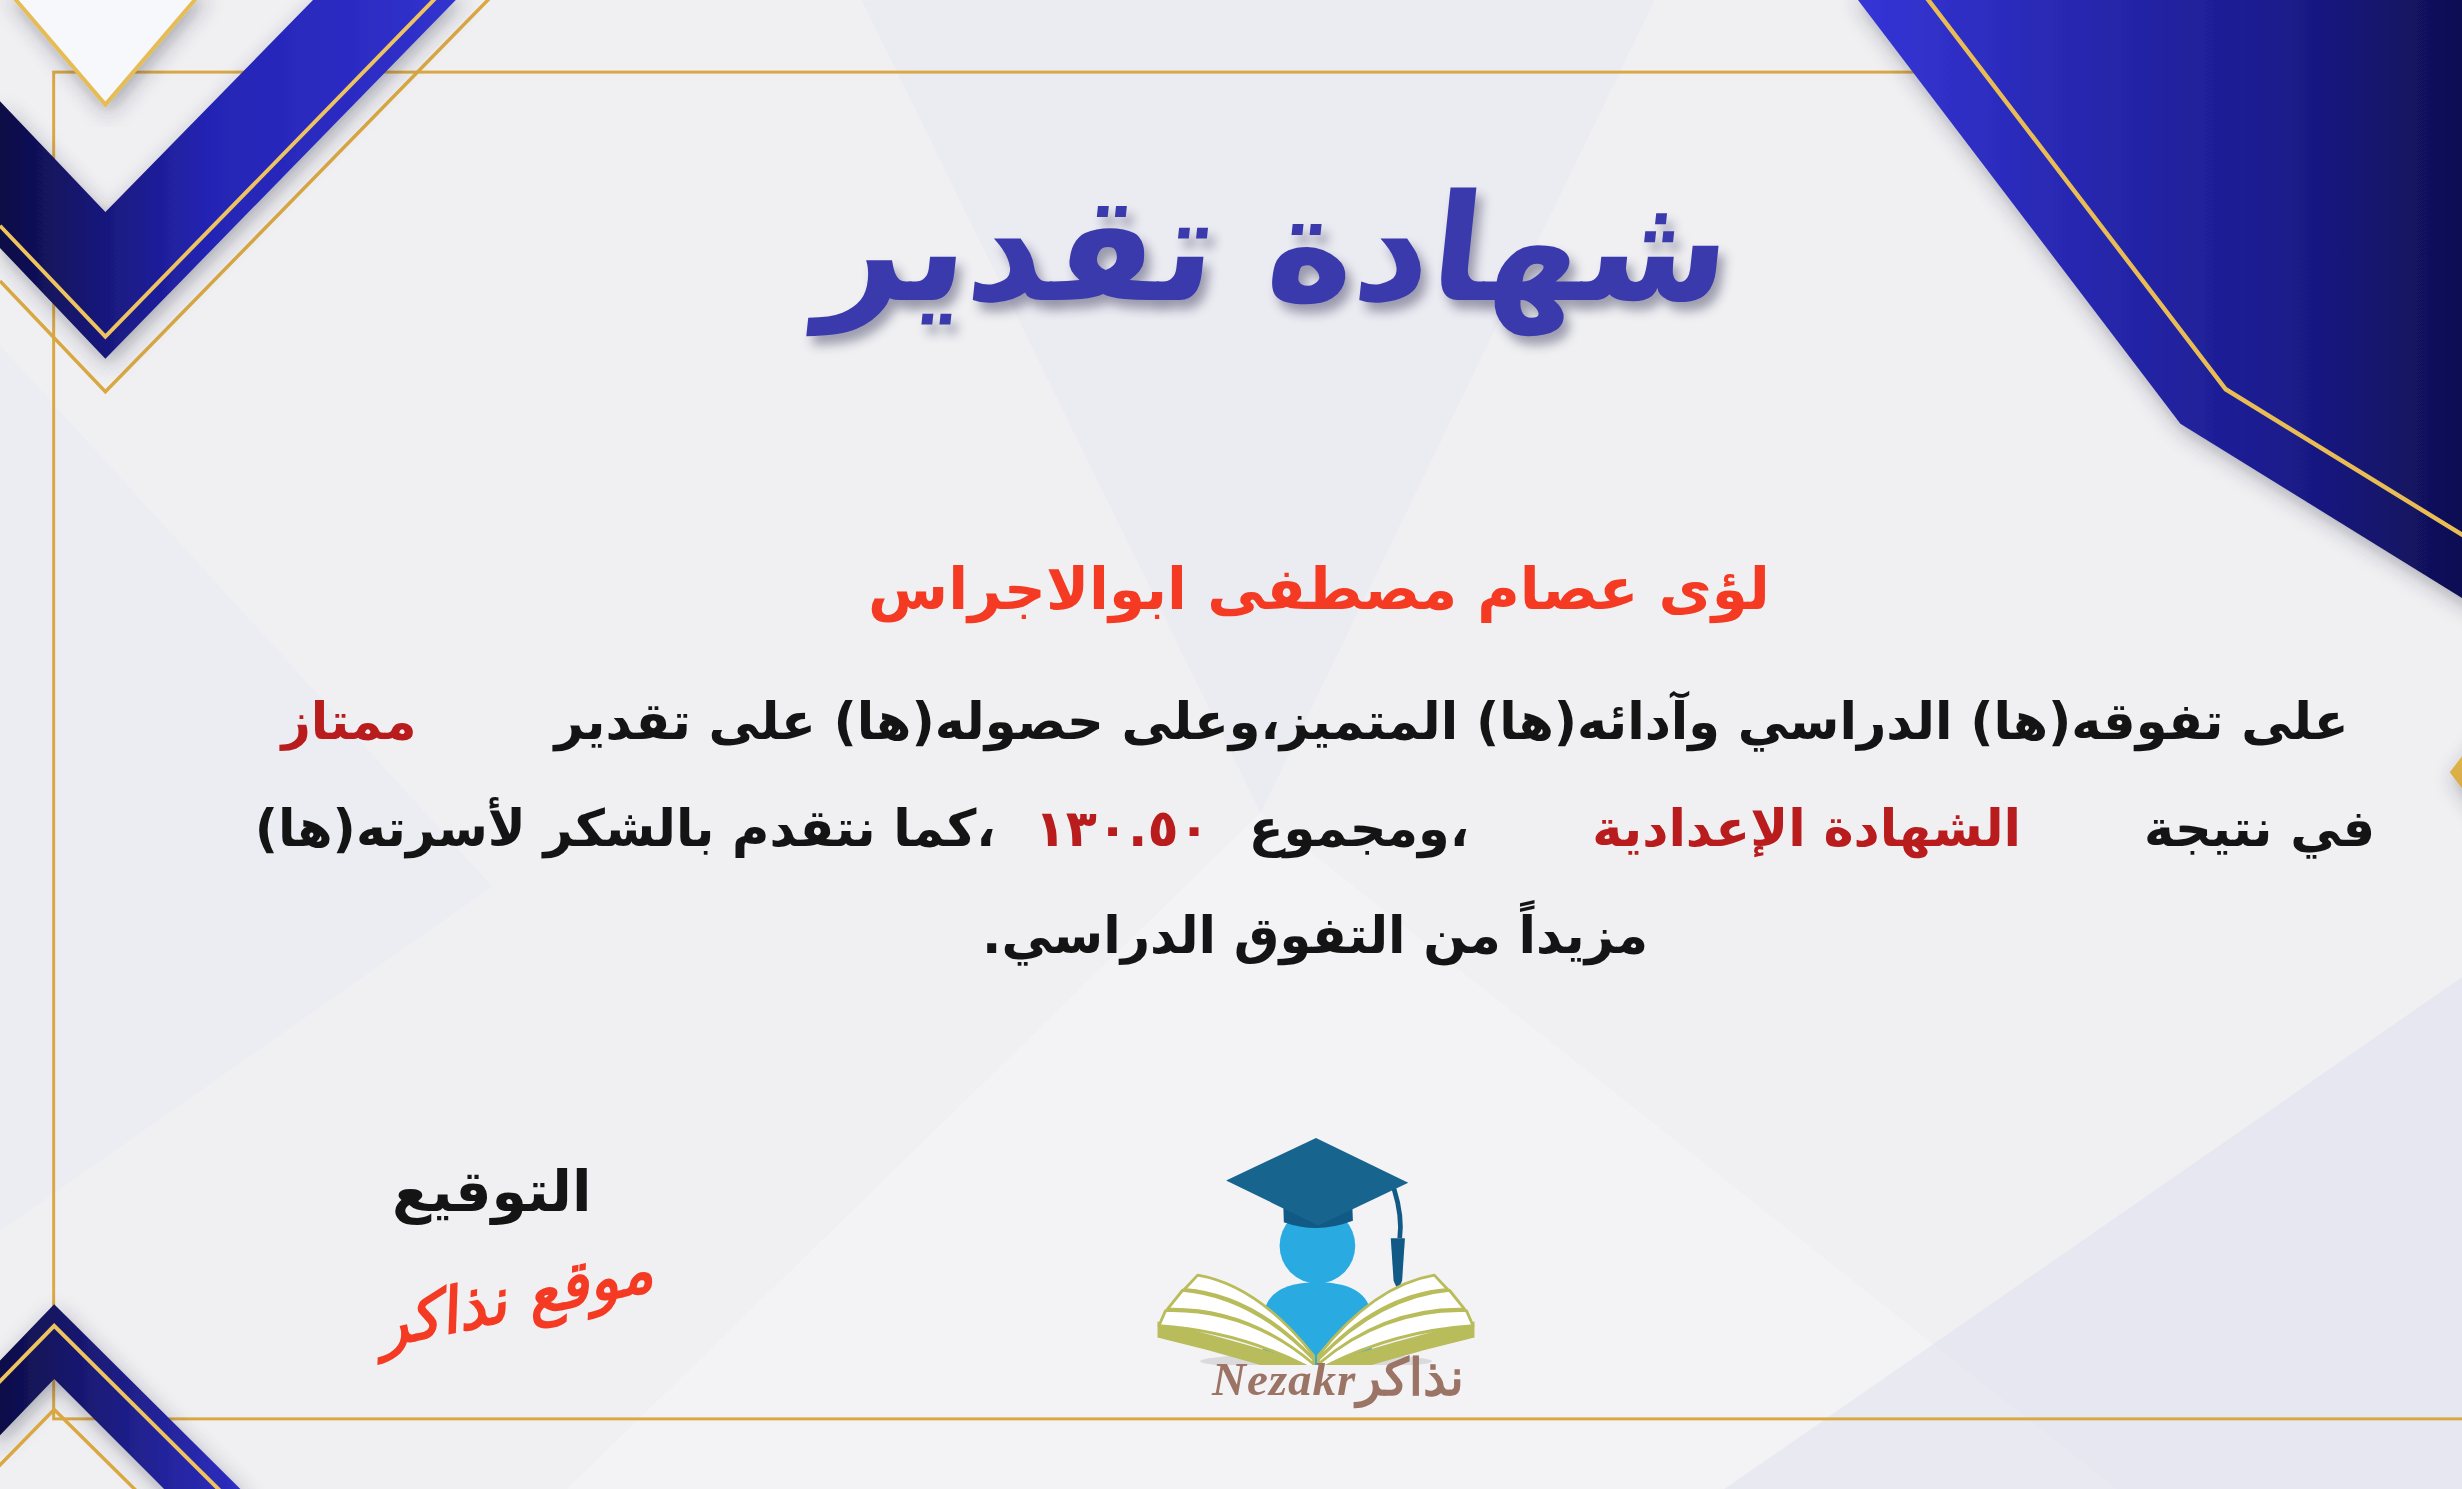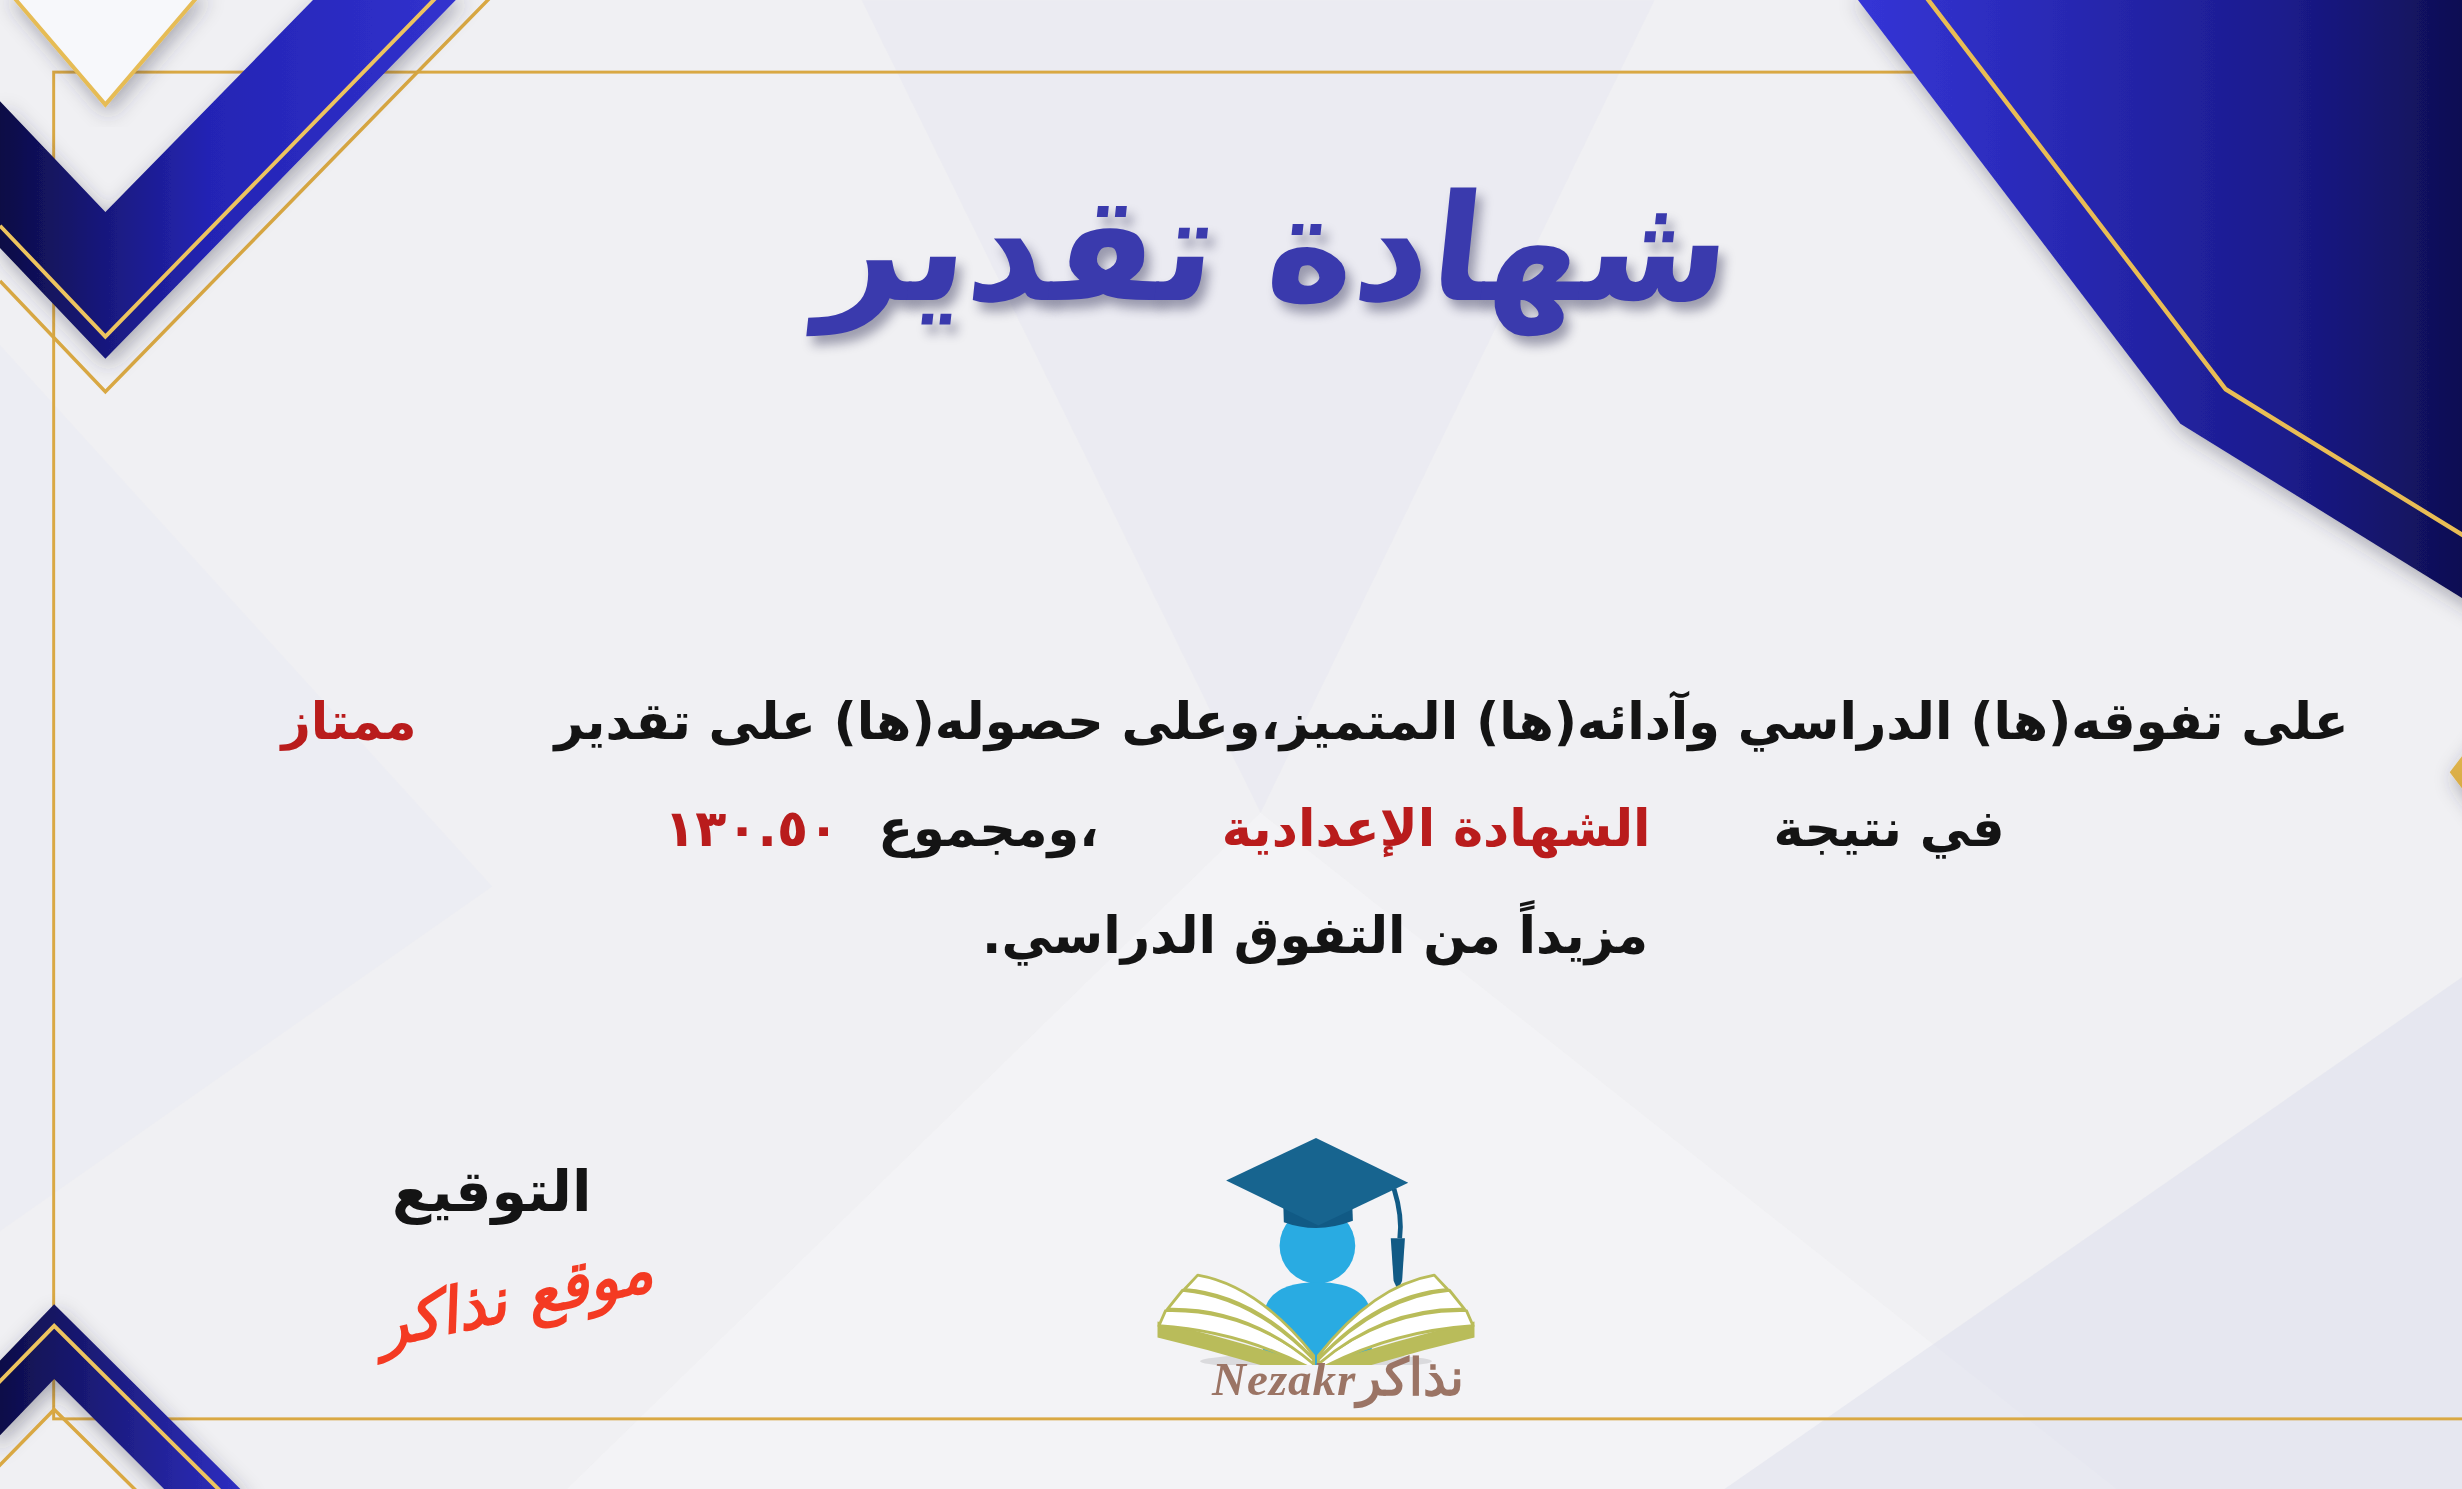--- a/index.html
+++ b/index.html
@@ -115,31 +115,33 @@
     <g>
       <path d="M -15 2778 L 110 2648 L 505 3040 L 350 3040 L 110 2800 L -15 2930 Z" fill="url(#gradBL)" filter="url(#ds)"></path>
       <polyline points="-15,2820 110,2692 460,3040" fill="none" stroke="#edc45f" stroke-width="8"></polyline>
       <polyline points="-15,2990 110,2862 290,3040" fill="none" stroke="#d9a843" stroke-width="7"></polyline>
     </g>
   </svg>
 
   <div class="txt title">شهادة تقدير</div>
 
 
+  <div class="txt student center">لؤى عصام مصطفى ابوالاجراس</div>
 
   <div class="para">
     <div class="pline">
       <span>على تفوقه(ها) الدراسي وآدائه(ها) المتميز،وعلى حصوله(ها) على تقدير</span>
       <span class="red grade">ممتاز</span>
     </div>
     <div class="pline">
       <span>في نتيجة</span>
       <span class="red exam">الشهادة الإعدادية</span>
       <span>،ومجموع</span>
       <span class="red score">١٣٠.٥٠</span>
+      <span>،كما نتقدم بالشكر لأسرته(ها)</span>
     </div>
     <div class="pline">
       <span>مزيداً من التفوق الدراسي.</span>
     </div>
   </div>
 
   <div class="txt sig-label">التوقيع</div>
   <div class="txt sig-script">موقع نذاكر</div>
 
   <div class="logo">

